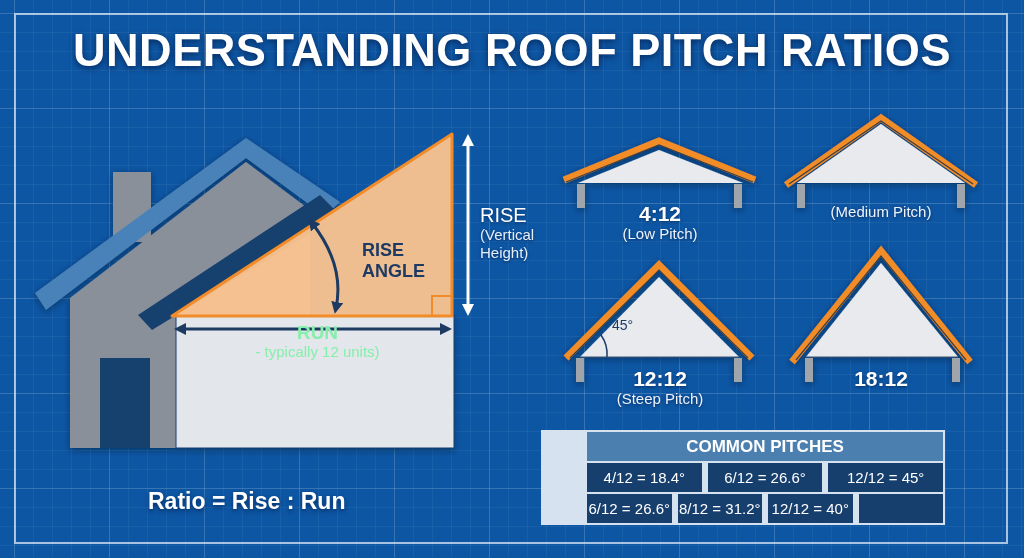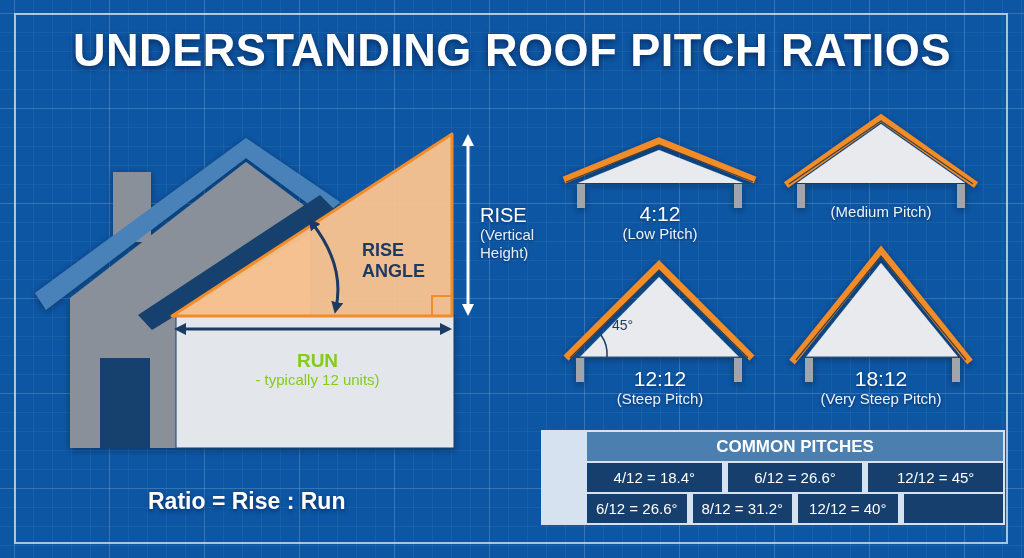--- a/index.html
+++ b/index.html
@@ -25,33 +25,33 @@
     box-sizing: border-box;
   }
   .title {
     position: absolute; left: 0; top: 22px; width: 1024px; text-align: center;
     color: #ffffff; font-weight: bold; font-size: 47px; letter-spacing: 0.5px;
     text-shadow: 0 2px 6px rgba(0,20,60,0.7);
     transform: scaleX(0.96);
   }
   svg.art { position: absolute; left: 0; top: 0; }
   .lbl { position: absolute; color: #ffffff; text-align: center; text-shadow: 0 1px 3px rgba(0,20,60,0.6); }
-  .lbl .main { font-weight: normal; font-size: 21px; line-height: 22px; display: block; }
+  .lbl .main { font-weight: bold; font-size: 21px; line-height: 22px; display: block; }
   .lbl .sub { font-size: 15px; line-height: 17px; display: block; color: #eef3fa; }
   .rise { position: absolute; left: 480px; top: 205px; color: #ffffff; text-shadow: 0 1px 3px rgba(0,20,60,0.6); }
   .rise .main { font-weight: normal; font-size: 20px; display: block; line-height: 21px; }
   .rise .sub { font-size: 15px; display: block; line-height: 18px; color: #e6eef8; }
   .pitch-angle { position: absolute; left: 362px; top: 240px; color: #1d3a63; font-weight: bold; font-size: 18px; line-height: 21px; width: 90px; }
-  .run { position: absolute; left: 185px; top: 350px; width: 265px; text-align: center; color: #84cc16; }
+  .run { position: absolute; left: 185px; top: 322px; width: 265px; text-align: center; color: #86efac; }
   .run .main { font-weight: bold; font-size: 19px; display: block; line-height: 21px; }
   .run .sub { font-size: 15px; display: block; line-height: 18px; }
   .ratio { position: absolute; left: 148px; top: 468px; color: #ffffff; font-weight: bold; font-size: 23px; text-shadow: 0 2px 4px rgba(0,20,60,0.6); margin-top: 20px; }
   .deg45 { position: absolute; left: 612px; top: 317px; color: #1d3a63; font-size: 14px; }
   .table {
-    position: absolute; left: 541px; top: 430px; width: 464px;
+    position: absolute; left: 541px; top: 430px; width: 404px;
     border: 2px solid #d6e2ef; box-sizing: border-box; background: #d6e2ef; padding-left: 44px;
   }
   .table .head {
     background: #4a7fb0; color: #ffffff; font-weight: bold; font-size: 17px;
     text-align: center; height: 29px; line-height: 29px;
   }
   .table .row { display: flex; margin-top: 2px; gap: 6px; }
   .table .cell {
     flex: 1; background: #173f6e; color: #ffffff; font-size: 15px;
     text-align: center; height: 29px; line-height: 29px; white-space: nowrap;
@@ -161,21 +161,20 @@
 <div class="lbl" style="left:796px; top:203px; width:170px;">
   <span class="sub">(Medium Pitch)</span>
 </div>
 <div class="lbl" style="left:580px; top:368px; width:160px;">
   <span class="main">12:12</span>
   <span class="sub">(Steep Pitch)</span>
 </div>
 <div class="deg45">45°</div>
 <div class="lbl" style="left:786px; top:368px; width:190px;">
   <span class="main">18:12</span>
-  <span class="sub">(Very Steep Pitch)</span>
 </div>
 
 <div class="table">
   <div class="head">COMMON PITCHES</div>
   <div class="row">
     <div class="cell">4/12 = 18.4°</div>
     <div class="cell">6/12 = 26.6°</div>
     <div class="cell">12/12 = 45°</div>
   </div>
   <div class="row">

